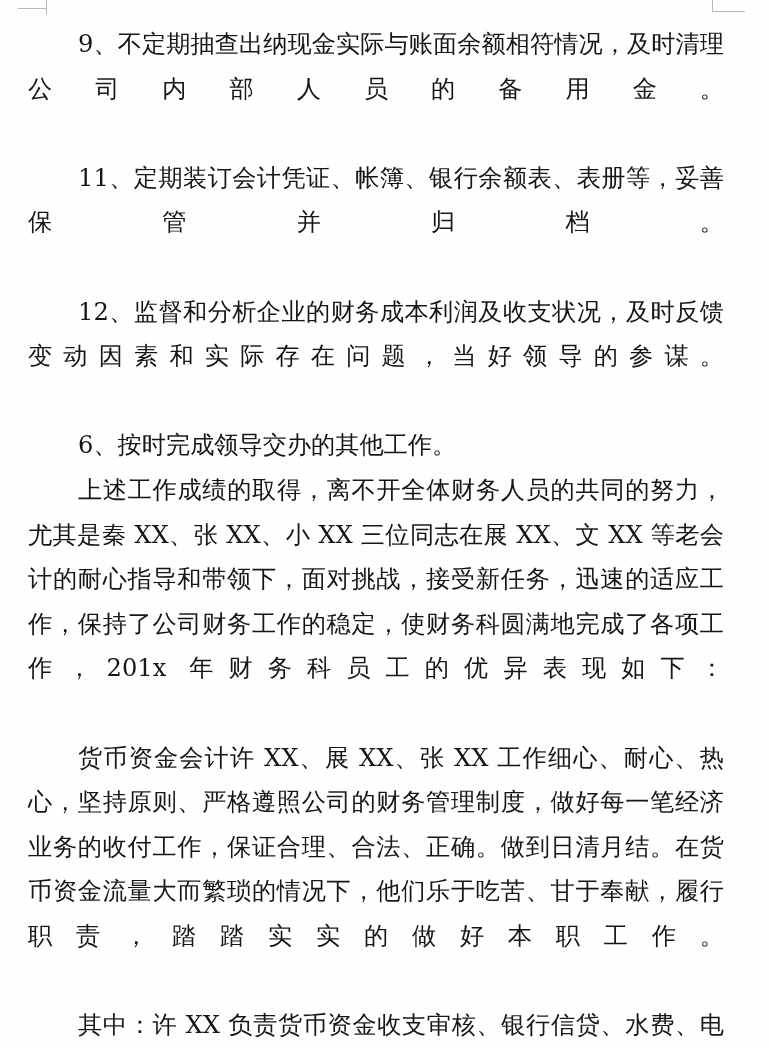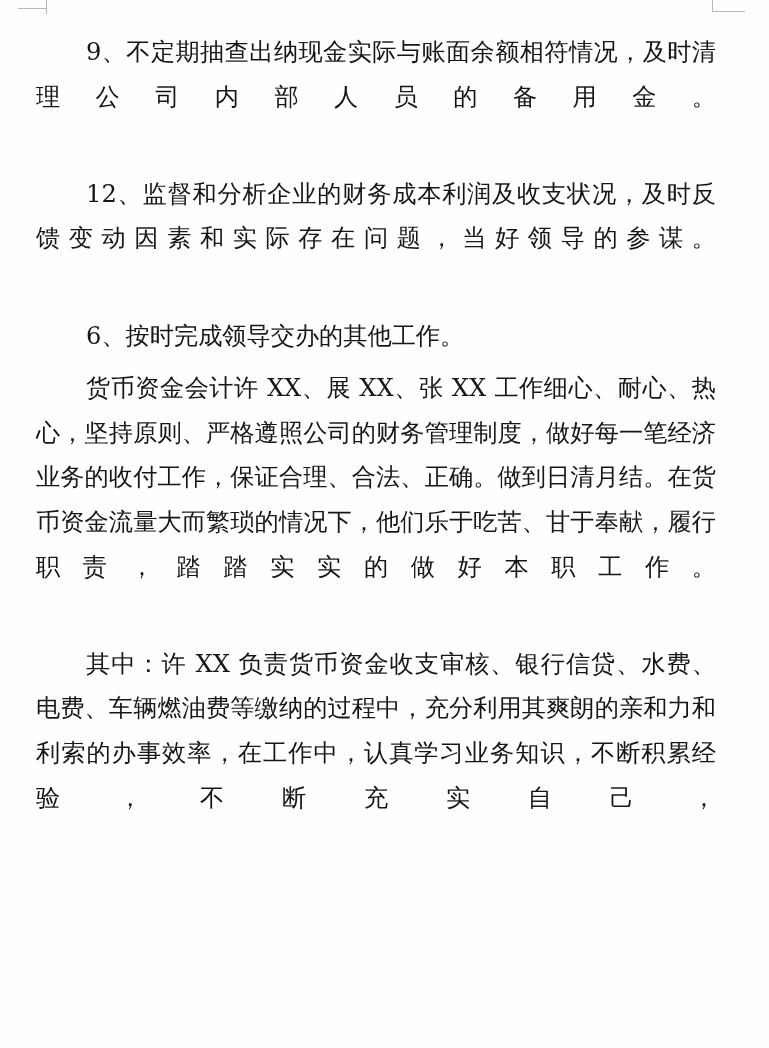--- a/index.html
+++ b/index.html
@@ -47,21 +47,21 @@
 
   
   .body-text {
     position: absolute;
     left: 28px;
     top: 22px;
     width: 696px;
   }
 
   .para {
-    margin: 8px;
+    margin: 0;
     font-size: 24.2px;
     line-height: 44.6px;
     text-align: justify;
     text-justify: inter-character;
     text-indent: 50px;
     letter-spacing: 0;
     word-break: break-all;
     font-family: "DejaVu Serif", "Liberation Serif", serif;
     color: #161616;
   }
@@ -84,19 +84,21 @@
     <span class="v-rule"></span>
   </div>
 
   <div class="crop-mark top-right">
     <span class="h-rule"></span>
     <span class="v-rule"></span>
   </div>
 
   <div class="body-text">
     <p class="para">9、不定期抽查出纳现金实际与账面余额相符情况，及时清理公司内部人员的备用金。</p>
+    <p class="para">11、定期装订会计凭证、帐簿、银行余额表、表册等，妥善保管并归档。</p>
     <p class="para">12、监督和分析企业的财务成本利润及收支状况，及时反馈变动因素和实际存在问题，当好领导的参谋。</p>
     <p class="para single">6、按时完成领导交办的其他工作。</p>
+    <p class="para">上述工作成绩的取得，离不开全体财务人员的共同的努力，尤其是秦 XX、张 XX、小 XX 三位同志在展 XX、文 XX 等老会计的耐心指导和带领下，面对挑战，接受新任务，迅速的适应工作，保持了公司财务工作的稳定，使财务科圆满地完成了各项工作，201x 年财务科员工的优异表现如下：</p>
     <p class="para">货币资金会计许 XX、展 XX、张 XX 工作细心、耐心、热心，坚持原则、严格遵照公司的财务管理制度，做好每一笔经济业务的收付工作，保证合理、合法、正确。做到日清月结。在货币资金流量大而繁琐的情况下，他们乐于吃苦、甘于奉献，履行职责，踏踏实实的做好本职工作。</p>
     <p class="para">其中：许 XX 负责货币资金收支审核、银行信贷、水费、电费、车辆燃油费等缴纳的过程中，充分利用其爽朗的亲和力和利索的办事效率，在工作中，认真学习业务知识，不断积累经验，不断充实自己，</p>
   </div>
 
 </div>
 
 </body></html>

